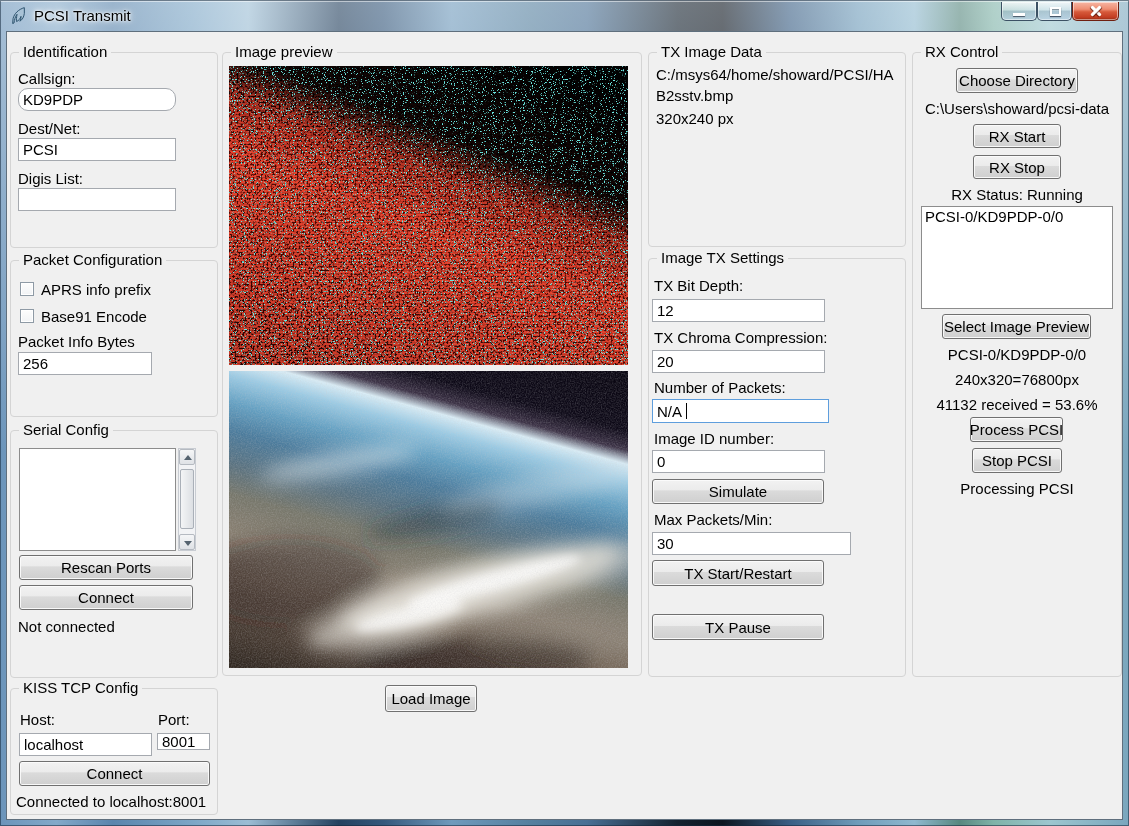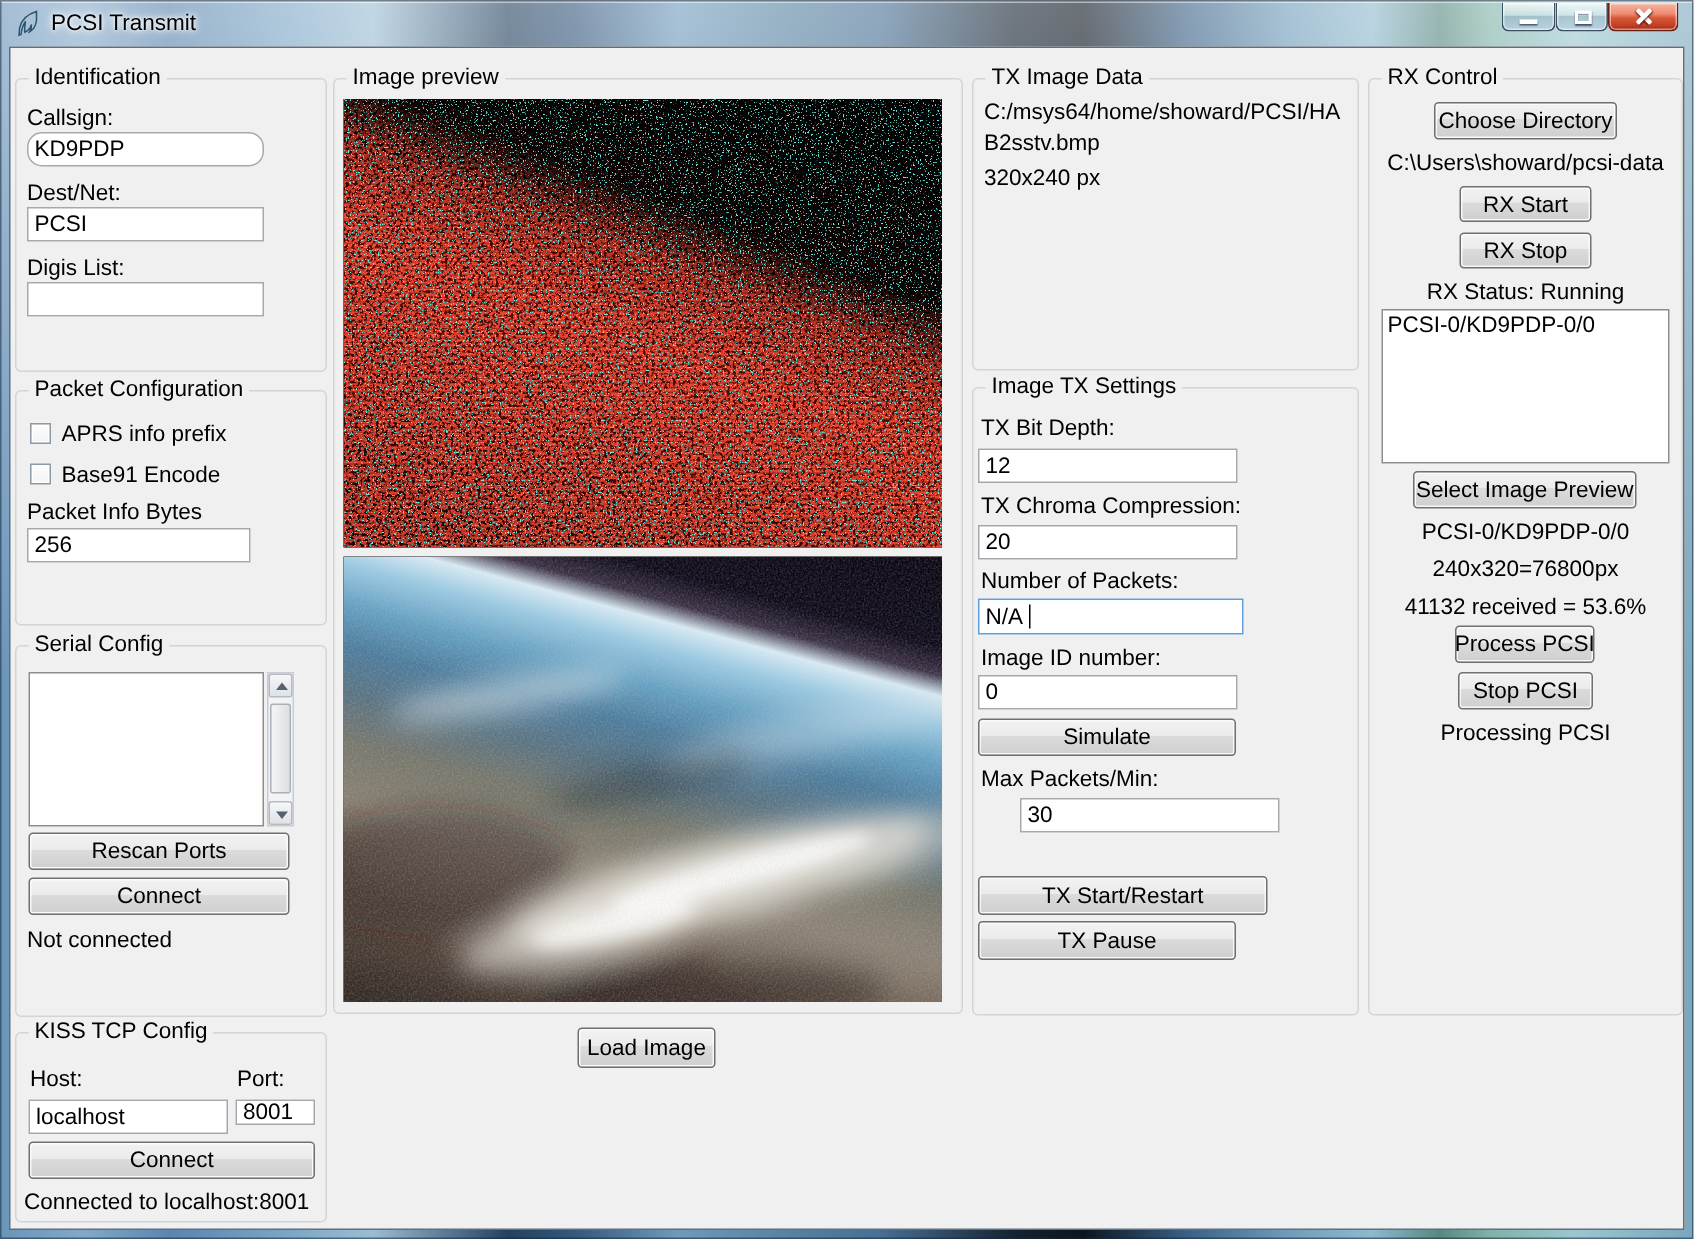--- a/index.html
+++ b/index.html
@@ -129,21 +129,21 @@
   <input class="inp" style="left: 18px; top: 188px; width: 158px; height: 23px;" value="">
 
   <div class="grp" style="left:10px; top:260px; width:208px; height:157px;">
     <span class="grp-title">Packet Configuration</span>
   </div>
   <span class="chk" style="left:20px; top:282px;"></span>
   <span class="lbl" style="left:41px; top:281px;">APRS info prefix</span>
   <span class="chk" style="left:20px; top:309px;"></span>
   <span class="lbl" style="left:41px; top:308px;">Base91 Encode</span>
   <span class="lbl" style="left:18px; top:333px;">Packet Info Bytes</span>
-  <input class="inp" style="left: 18px; top: 352px; width: 149px; height: 23px;" value="256">
+  <input class="inp" style="left: 18px; top: 352px; width: 134px; height: 23px;" value="256">
 
   <div class="grp" style="left:10px; top:430px; width:208px; height:248px;">
     <span class="grp-title">Serial Config</span>
   </div>
   <div class="listbox" style="left:19px; top:448px; width:157px; height:103px;"></div>
   <div class="sbar" style="left:178px; top:448px; height:103px;">
     <div class="sb-btn" style="top:0;">
         <span class="tri-up"></span>
       </div>
     <div class="sb-thumb" style="top:20px; height:60px;"></div>
@@ -271,22 +271,22 @@
   <input class="inp" style="left: 652px; top: 299px; width: 173px; height: 23px;" value="12">
   <span class="lbl" style="left:654px; top:329px;">TX Chroma Compression:</span>
   <input class="inp" style="left: 652px; top: 350px; width: 173px; height: 23px;" value="20">
   <span class="lbl" style="left:654px; top:379px;">Number of Packets:</span>
   <input class="inp focused" style="left: 652px; top: 399px; width: 177px; height: 24px;" value="N/A">
   <span class="caret" style="left:686px; top:403px;"></span>
   <span class="lbl" style="left:654px; top:430px;">Image ID number:</span>
   <input class="inp" style="left: 652px; top: 450px; width: 173px; height: 23px;" value="0">
   <div class="btn" style="left:652px; top:479px; width:172px; height:25px;">Simulate</div>
   <span class="lbl" style="left:654px; top:511px;">Max Packets/Min:</span>
-  <input class="inp" style="left: 652px; top: 532px; width: 173px; height: 23px; margin-left: 28px;" value="30">
-  <div class="btn" style="left:652px; top:584px; width:193px; height:26px;">TX Start/Restart</div>
+  <input class="inp" style="left: 652px; top: 532px; width: 199px; height: 23px;" value="30">
+  <div class="btn" style="left:652px; top:560px; width:172px; height:26px;">TX Start/Restart</div>
   <span class="lbl" style="left:654px; top:622px;text-align:center;">TX Status: Running</span>
   <div class="btn" style="left:652px; top:614px; width:172px; height:26px;">TX Pause</div>
 
   <div class="grp" style="left:912px; top:52px; width:210px; height:625px;">
     <span class="grp-title">RX Control</span>
   </div>
   <div class="btn" style="left:956px; top:68px; width:122px; height:25px;">Choose Directory</div>
   <span class="lbl center" style="left:912px; top:100px; width:210px;">C:\Users\showard/pcsi-data</span>
   <div class="btn" style="left:973px; top:124px; width:88px; height:24px;">RX Start</div>
   <div class="btn" style="left:973px; top:155px; width:88px; height:24px;">RX Stop</div>

